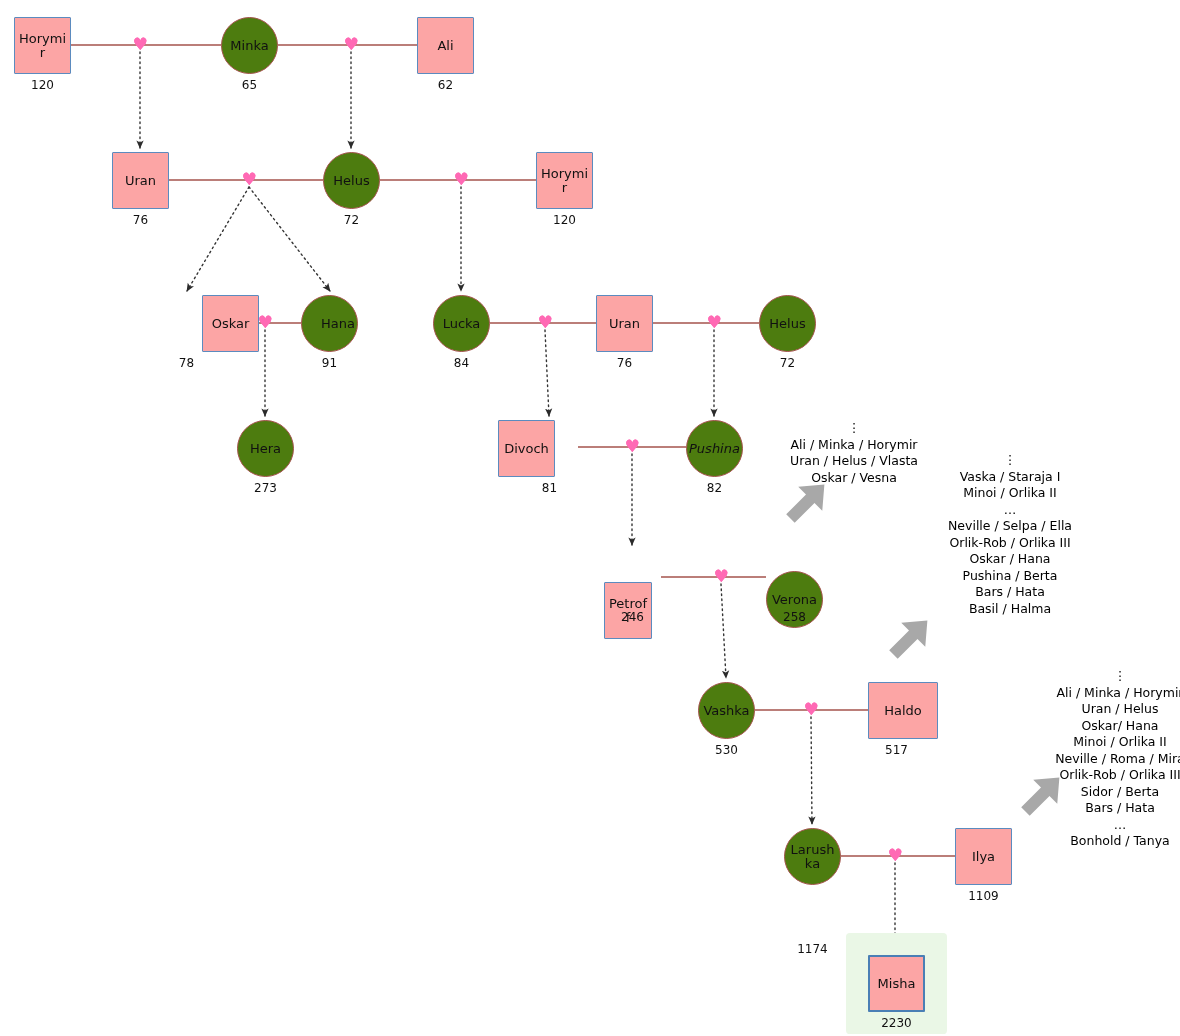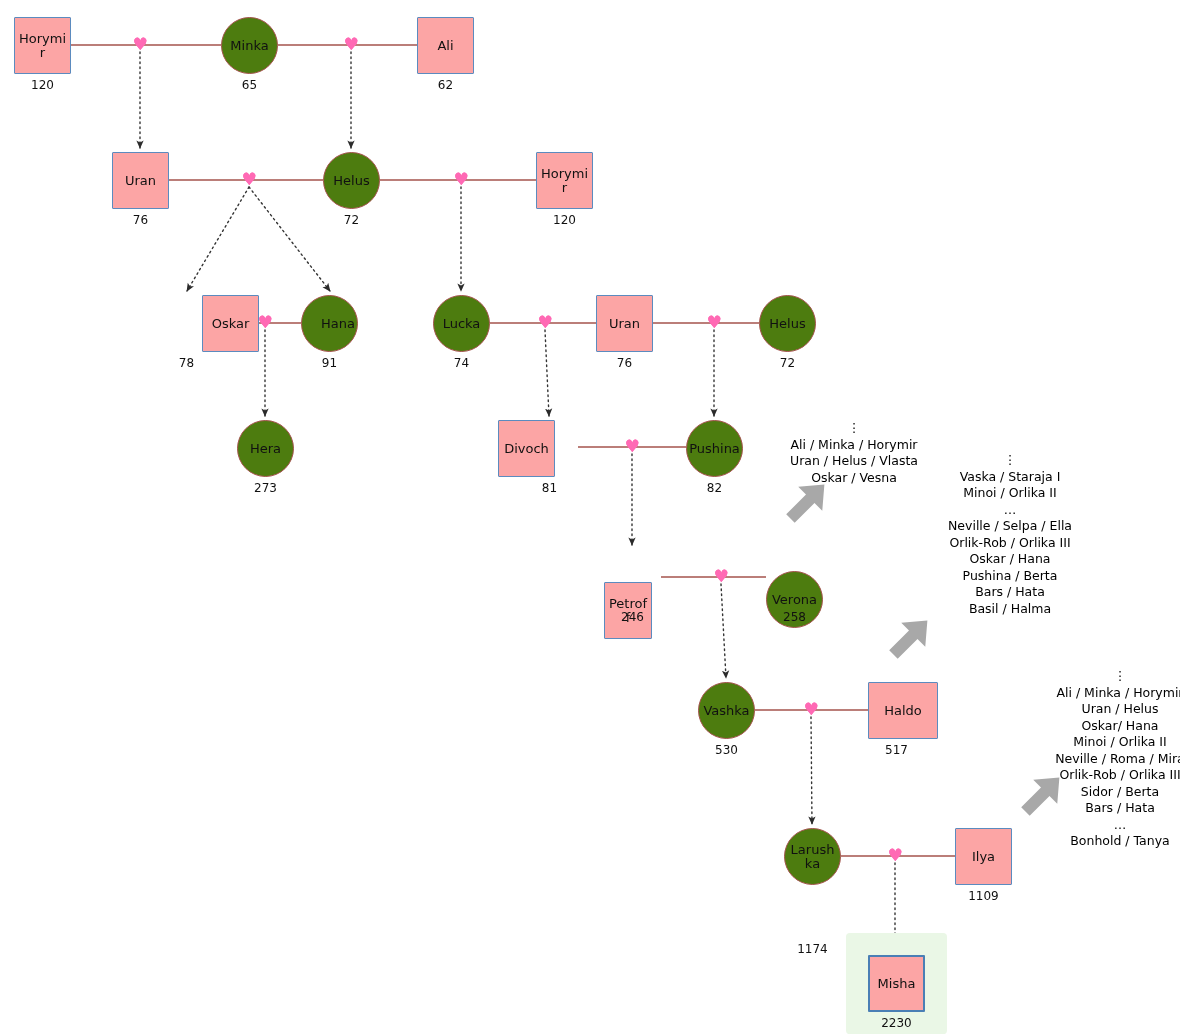--- a/index.html
+++ b/index.html
@@ -169,38 +169,38 @@
         <span class="node-label">Oskar</span>
       </div>
       <div class="node-id" style="left: 133px; top: 356px; width: 107px;">78</div>
       <div class="node circle" style="left: 301px; top: 295px; width: 57px; height: 57px; justify-content: flex-end;">
         <span class="node-label">Hana</span>
       </div>
       <div class="node-id" style="left: 276px; top: 356px; width: 107px;">91</div>
       <div class="node circle" style="left: 433px; top: 295px; width: 57px; height: 57px;">
         <span class="node-label">Lucka</span>
       </div>
-      <div class="node-id" style="left: 408px; top: 356px; width: 107px;">74</div>
+      <div class="node-id" style="left: 408px; top: 356px; width: 107px;">84</div>
       <div class="node square" style="left: 596px; top: 295px; width: 57px; height: 57px;">
         <span class="node-label">Uran</span>
       </div>
       <div class="node-id" style="left: 571px; top: 356px; width: 107px;">76</div>
       <div class="node circle" style="left: 759px; top: 295px; width: 57px; height: 57px;">
         <span class="node-label">Helus</span>
       </div>
       <div class="node-id" style="left: 734px; top: 356px; width: 107px;">72</div>
       <div class="node circle" style="left: 237px; top: 420px; width: 57px; height: 57px;">
         <span class="node-label">Hera</span>
       </div>
       <div class="node-id" style="left: 212px; top: 481px; width: 107px;">273</div>
       <div class="node square" style="left: 498px; top: 420px; width: 57px; height: 57px;">
         <span class="node-label">Divoch</span>
       </div>
       <div class="node-id" style="left: 496px; top: 481px; width: 107px;">81</div>
-      <div class="node circle" style="left: 686px; top: 420px; width: 57px; height: 57px;">
+      <div class="node circle" style="left: 686px; top: 420px; width: 57px; height: 57px; font-style: italic;">
         <span class="node-label">Pushina</span>
       </div>
       <div class="node-id" style="left: 661px; top: 481px; width: 107px;">82</div>
       <div class="node square" style="left: 604px; top: 582px; width: 48px; height: 57px;">
         <span class="node-label">Petroff</span>
       </div>
       <div class="node-id" style="left: 579px; top: 610px; width: 107px;">246</div>
       <div class="node circle" style="left: 766px; top: 571px; width: 57px; height: 57px;">
         <span class="node-label">Verona</span>
       </div>

